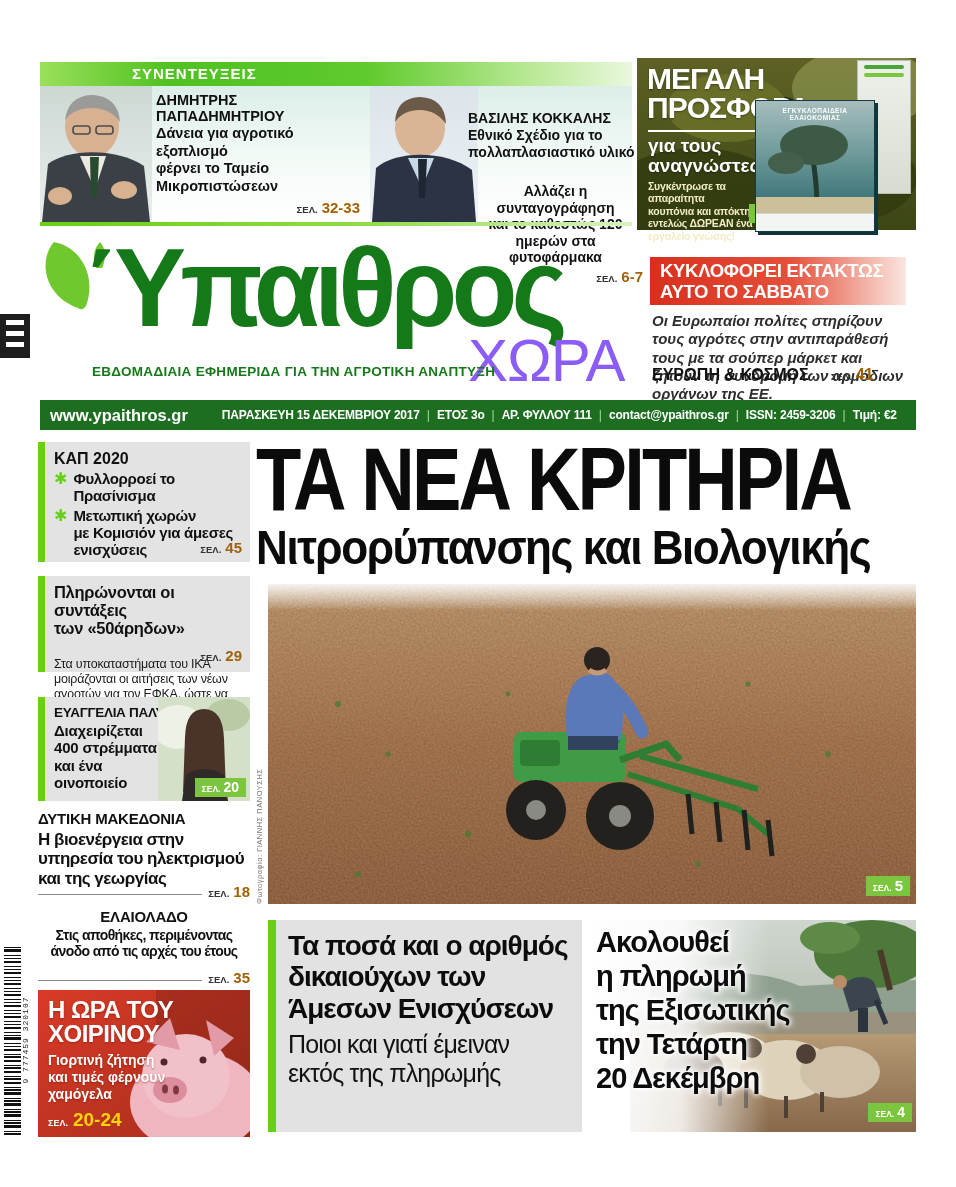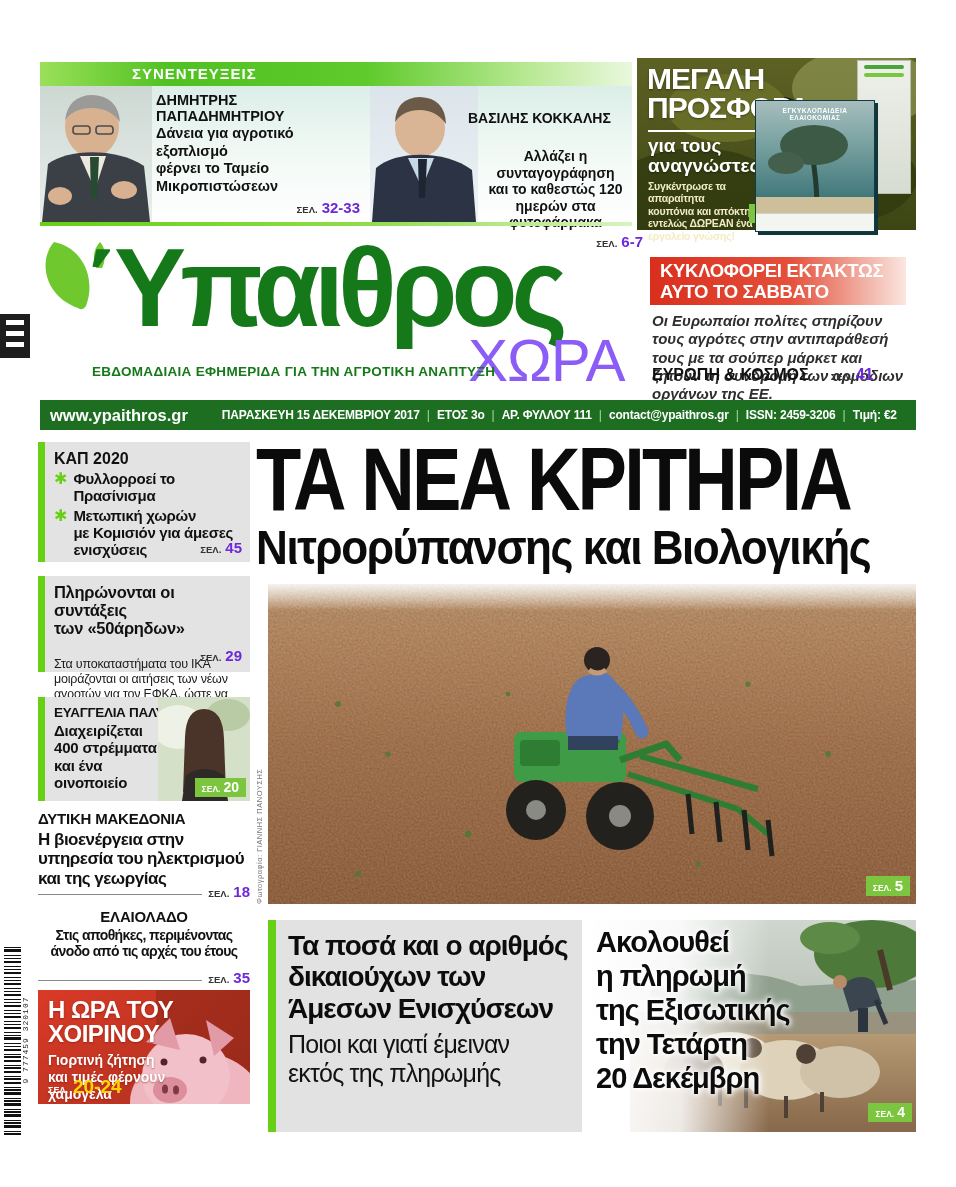--- a/index.html
+++ b/index.html
@@ -15,21 +15,21 @@
   .iv-strip span{display:block;padding:3px 0 0 92px;color:#fff;font-weight:700;font-size:15px;letter-spacing:1px;}
   .iv-bg{left:0;top:24px;width:592px;height:136px;
     background:linear-gradient(180deg,#dceee8,#f3faf6 55%,#ffffff);}
   .iv-underline{left:0;top:160px;width:592px;height:4px;
     background:linear-gradient(90deg,#67d014,#8fdc4a 55%,#d9f3c0);}
   .iv-name{font-size:14.5px;font-weight:700;}
   .iv-deck1{font-size:14.5px;font-weight:600;line-height:1.22;margin-top:1px;}
   .iv-deck2{font-size:15.5px;font-weight:700;line-height:1.18;margin-top:22px;text-align:center;}
   .pgref{display:flex;align-items:baseline;gap:4px;justify-content:flex-end;}
   .pgref .lbl{font-size:9.5px;color:#333;font-weight:700;}
-  .pgref .num{font-size:15px;color:#6d28d9;font-weight:700;}
+  .pgref .num{font-size:15px;color:#a16207;font-weight:700;}
 
   
   .offer{left:637px;top:58px;width:279px;height:172px;}
   .offer-title{left:10px;top:6px;color:#fff;font-weight:700;font-size:30px;line-height:.97;letter-spacing:-1px;text-shadow:0 1px 2px rgba(0,0,0,.4);}
   .offer-rule{left:11px;top:72px;width:148px;height:2px;background:#fff;}
   .offer-sub{left:11px;top:78px;color:#fff;font-weight:700;font-size:19px;line-height:1.05;text-shadow:0 1px 2px rgba(0,0,0,.4);}
   .offer-body{left:11px;top:122px;width:120px;color:#f2ecc4;font-weight:700;font-size:10.5px;line-height:1.18;letter-spacing:-.2px;}
   .badge{position:absolute;background:#7cc63f;color:#fff;display:flex;align-items:baseline;gap:3px;padding:1px 7px 2px;}
   .badge .lbl{font-size:8.5px;font-weight:700;}
   .badge .num{font-size:14px;font-weight:700;}
@@ -84,21 +84,21 @@
   .mak{top:810px;height:94px;}
   .kicker{font-size:15px;font-weight:700;letter-spacing:-.2px;}
   .wtitle{font-size:17px;font-weight:700;line-height:1.14;letter-spacing:-.5px;margin-top:3px;}
   .rulerow{position:absolute;left:0;right:0;bottom:4px;display:flex;align-items:baseline;}
   .rulerow .rule{flex:1;height:1px;background:#8a8a8a;align-self:flex-end;margin-bottom:5px;}
   .rulerow .pgref{margin-left:6px;}
   .ela{top:908px;height:82px;text-align:center;}
   .ela .wtitle{font-size:14px;letter-spacing:-.6px;}
 
   
-  .pork{left:38px;top:990px;width:212px;height:114px;background:#404040;overflow:hidden;}
+  .pork{left:38px;top:990px;width:212px;height:147px;background:#404040;overflow:hidden;}
   .pork-title{position:absolute;left:10px;top:8px;color:#fff;font-weight:700;font-size:24px;line-height:1.02;letter-spacing:-.5px;text-shadow:0 1px 2px rgba(120,20,10,.5);}
   .pork-body{position:absolute;left:10px;top:62px;color:#fff;font-weight:700;font-size:14px;line-height:1.2;text-shadow:0 1px 2px rgba(120,20,10,.5);}
   .pork-page{position:absolute;left:10px;bottom:6px;display:flex;align-items:baseline;gap:5px;}
   .pork-page .lbl{color:#fff;font-size:9px;font-weight:700;}
   .pork-page .num{color:#ffd400;font-size:19px;font-weight:700;}
 
   
   .barcode{left:2px;top:945px;width:30px;height:190px;}
   .barcode-inner{position:absolute;left:0;top:190px;width:190px;height:30px;transform:rotate(-90deg);transform-origin:left top;background:#fff;}
   .bars{height:17px;margin-top:2px;
@@ -176,20 +176,22 @@
       <rect width="108" height="136" fill="url(#ivg2)"></rect>
       <ellipse cx="50" cy="42" rx="25" ry="29" fill="#d9b495"></ellipse>
       <path d="M25 36 Q26 12 50 11 Q75 12 76 38 Q66 24 50 24 Q33 24 25 36Z" fill="#6b5a48"></path>
       <path d="M6 82 C26 64 76 64 102 84 L106 136 L2 136 Z" fill="#2c3344"></path>
       <path d="M38 72 L64 72 L52 102 Z" fill="#c8d9e6"></path>
       <path d="M48 73 L57 73 L55 112 L49 112 Z" fill="#1d2733"></path>
     </svg>
 
     <div class="abs" style="left:428px;top:48px;width:175px;">
       <div class="iv-name" style="font-size:14px">ΒΑΣΙΛΗΣ ΚΟΚΚΑΛΗΣ</div>
+      <div class="iv-deck1 pre" style="font-size:14px">Εθνικό Σχέδιο για το
+πολλαπλασιαστικό υλικό</div>
       <div class="iv-deck2 pre" style="font-size:14px">Αλλάζει η συνταγογράφηση
 και το καθεστώς 120
 ημερών στα φυτοφάρμακα</div>
       <div class="pgref" style="margin-top:2px;">
         <span class="lbl">ΣΕΛ.</span>
         <span class="num">6-7</span>
       </div>
     </div>
 
     <div class="abs iv-underline"></div>

